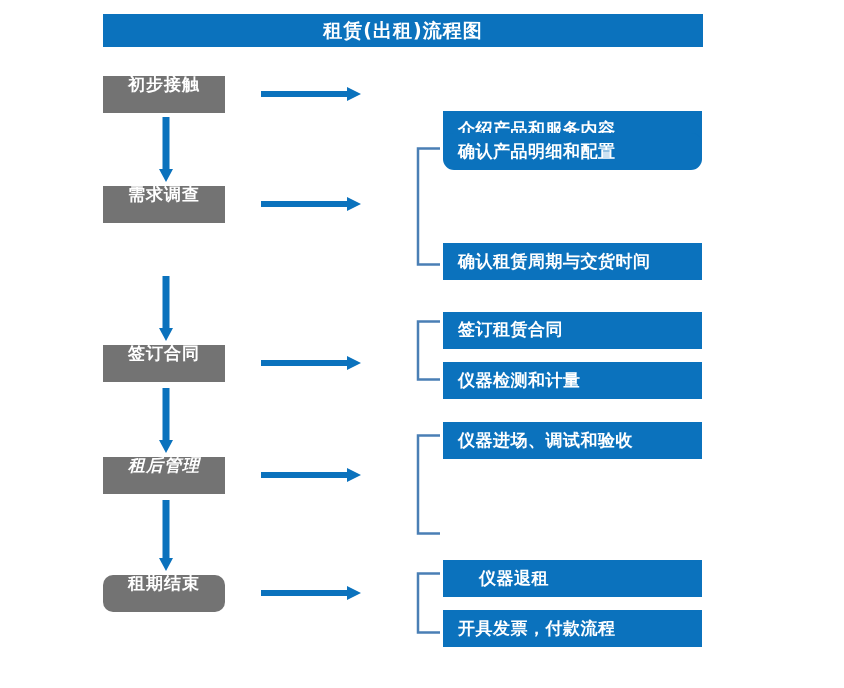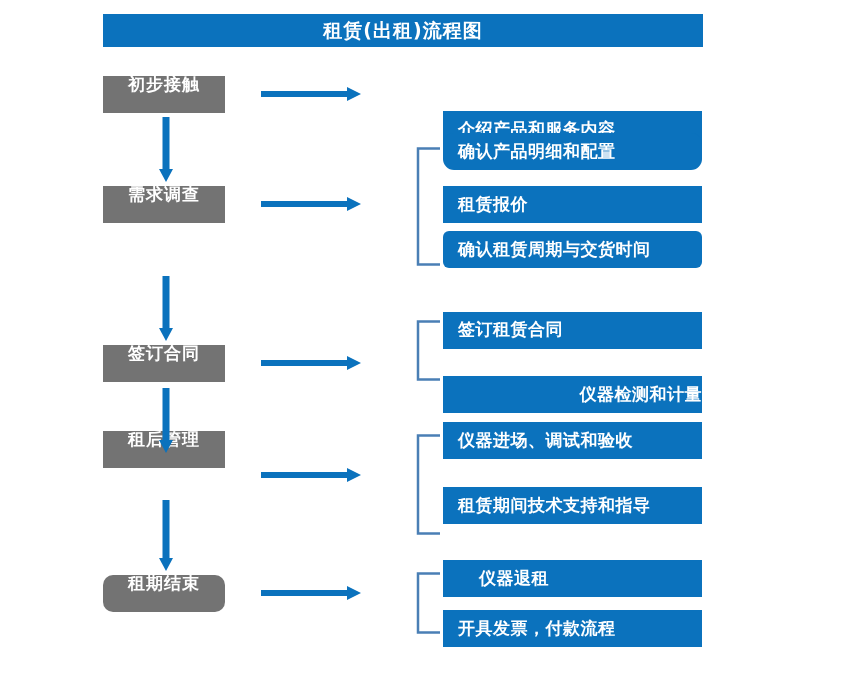--- a/index.html
+++ b/index.html
@@ -106,21 +106,21 @@
 
   <div class="stage-box" style="left:103px; top:76px;">
     <span>初步接触</span>
   </div>
   <div class="stage-box" style="left:103px; top:186px;">
     <span>需求调查</span>
   </div>
   <div class="stage-box" style="left:103px; top:345px;">
     <span>签订合同</span>
   </div>
-  <div class="stage-box" style="left:103px; top:431px;">
+  <div class="stage-box" style="left:103px; top:457px;font-style:italic;">
     <span>租后管理</span>
   </div>
   <div class="stage-box" style="left:103px; top:575px;border-radius:10px;">
     <span>租期结束</span>
   </div>
 
   <div class="arrow-v" style="top:117px; height:66px;">
     <svg width="18" height="66" viewBox="0 0 18 66">
       <rect x="5.5" y="0" width="7" height="54" fill="#0b72bd"></rect>
       <polygon points="2,52 16,52 9,65" fill="#0b72bd"></polygon>
@@ -196,38 +196,32 @@
       <path d="M24,1.5 L2,1.5 L2,60.5 L24,60.5" fill="none" stroke="#4a7fb5" stroke-width="2.5"></path>
     </svg>
   </div>
 
   <div class="detail-box" style="top:79px;margin-top:32px;">
     <span>介绍产品和服务内容</span>
   </div>
   <div class="detail-box" style="top:133px;border-radius:11px;">
     <span>确认产品明细和配置</span>
   </div>
-  <div class="detail-box" style="top:186px;">
-    <span>租赁报价</span>
-  </div>
-  <div class="detail-box" style="top:231px;border-radius:6px;">
+  <div class="detail-box" style="top:243px;">
     <span>确认租赁周期与交货时间</span>
   </div>
   <div class="detail-box" style="top:312px;font-family:Liberation Mono, monospace;">
     <span>签订租赁合同</span>
   </div>
-  <div class="detail-box" style="top:376px;justify-content:flex-end;">
+  <div class="detail-box" style="top:362px;">
     <span>仪器检测和计量</span>
   </div>
   <div class="detail-box" style="top:422px;">
     <span>仪器进场、调试和验收</span>
   </div>
-  <div class="detail-box" style="top:487px;">
-    <span>租赁期间技术支持和指导</span>
-  </div>
   <div class="detail-box" style="top:560px;padding-left:36px;">
     <span>仪器退租</span>
   </div>
   <div class="detail-box" style="top:610px;">
     <span>开具发票，付款流程</span>
   </div>
 
 </div>
 
 </body></html>

